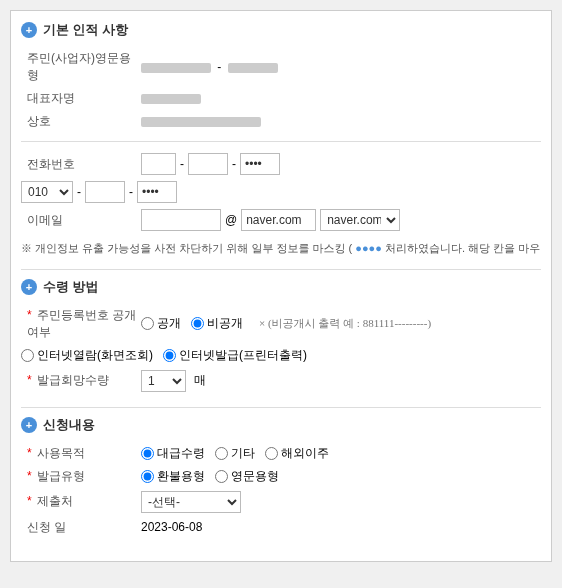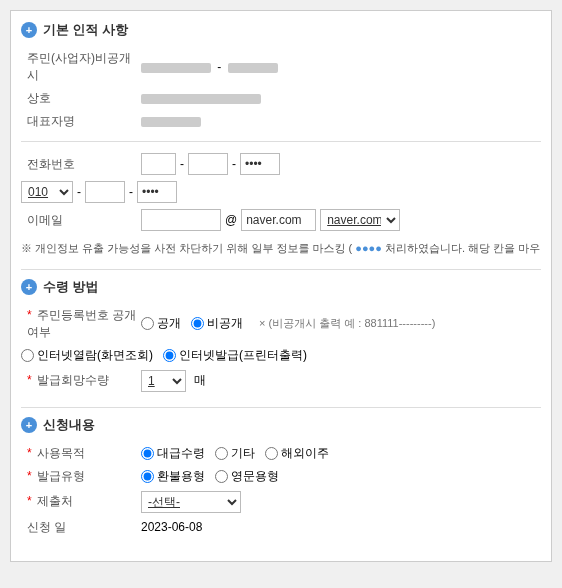--- a/index.html
+++ b/index.html
@@ -51,21 +51,20 @@
       color: #333;
       background: #fff;
     }
     select {
       border: 1px solid #bbb;
       padding: 1px 2px;
       font-size: 12px;
       height: 22px;
       background: #fff;
       color: #333;
-      text-decoration: underline;
     }
     .masked-block {
       display: inline-block;
       background: #ccc;
       height: 10px;
       border-radius: 2px;
       vertical-align: middle;
     }
     .phone-row {
       display: flex;
@@ -100,20 +99,21 @@
     }
     .radio-label {
       display: flex;
       gap: 3px;
       white-space: nowrap;
     }
     .hint-text {
       font-size: 11px;
       color: #777;
       margin-left: 6px;
+      font-family: Liberation Serif, serif;
     }
     input[type="radio"] {
       margin: 0;
     }
     .form-row {
       display: flex;
       align-items: center;
       padding: 3px 0;
     }
     .form-row .label {
@@ -140,39 +140,39 @@
 
   <div class="section">
     <div class="section-header">
       <div class="section-icon">
         <span>+</span>
       </div>
       <span>기본 인적 사항</span>
     </div>
 
     <div class="form-row">
-      <div class="label">주민(사업자)비공개시</div>
+      <div class="label">주민(사업자)영문용형</div>
       <div class="value">
         <span class="masked-block" style="width:70px;"></span>
         <span style="margin:0 3px;">-</span>
         <span class="masked-block" style="width:50px;"></span>
       </div>
     </div>
 
     <div class="form-row">
+      <div class="label">대표자명</div>
+      <div class="value">
+        <span class="masked-block" style="width:60px;"></span>
+      </div>
+    </div>
+
+    <div class="form-row">
       <div class="label">상호</div>
       <div class="value">
         <span class="masked-block" style="width:120px;"></span>
-      </div>
-    </div>
-
-    <div class="form-row">
-      <div class="label">대표자명</div>
-      <div class="value">
-        <span class="masked-block" style="width:60px;"></span>
       </div>
     </div>
 
     <hr class="divider">
 
     <div class="form-row">
       <div class="label">전화번호</div>
       <div class="value phone-row">
         <input type="text" style="width: 35px;">
         <span>-</span>

